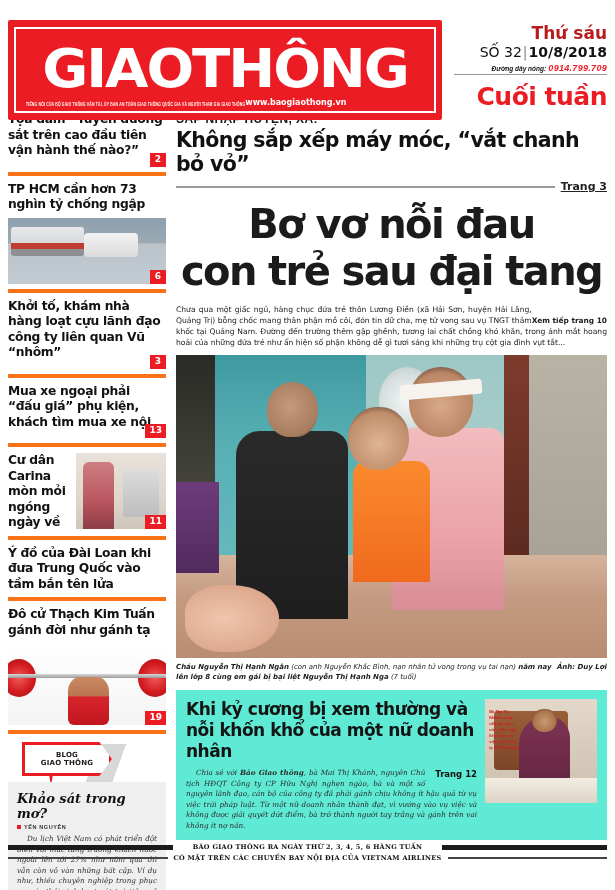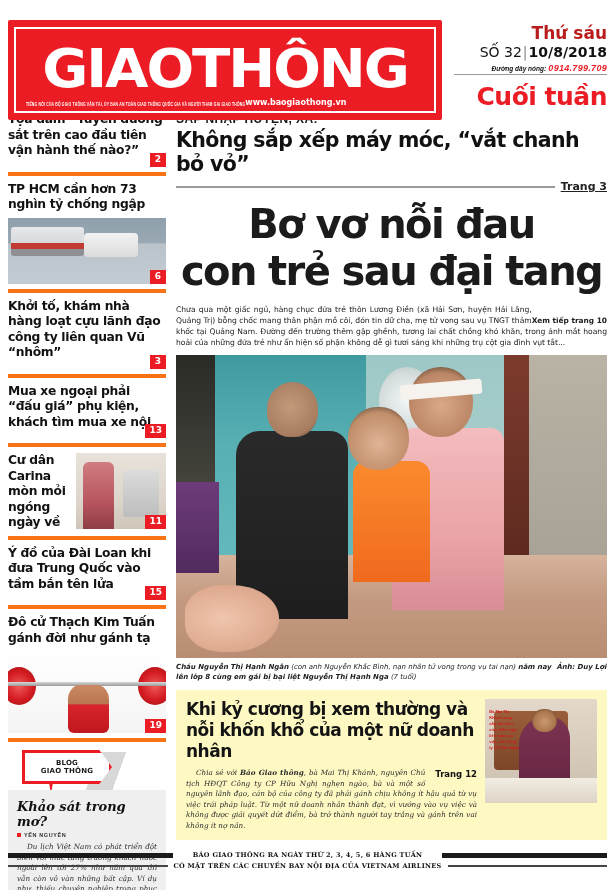--- a/index.html
+++ b/index.html
@@ -446,21 +446,21 @@
     line-height: 10px;
     color: #1d1d1d;
     margin-top: 4px;
     font-style: italic;
   }
   .caption b { font-style: italic; font-weight: bold; }
   .caption .credit { float: right; font-style: italic; font-weight: bold; }
 
   
   .feature {
-    background: #fef9c3;
+    background: #5eead4;
     margin-top: 8px;
     padding: 9px 10px 8px 10px;
     display: flex;
     gap: 8px;
     box-sizing: border-box;
   }
   .feature-text { flex: 1; }
   .feature-title {
     font-family: "DejaVu Sans", sans-serif;
     font-size: 17px;
@@ -505,21 +505,21 @@
     background: linear-gradient(#f2ece2, #ddd4c6); }
   .fp-label {
     position:absolute; left:2%; top:8%; width:30%; height:56%;
     font-size: 4px; line-height: 6px; color: #d01c1c; font-weight: bold;
     padding: 2px; box-sizing: border-box; overflow: hidden;
   }
 
   
   .footer {
     position: absolute;
-    left: 8px; right: 8px; bottom: 20px;
+    left: 8px; right: 8px; bottom: 28px;
   }
   .footer-row1 { display: flex; align-items: center; gap: 6px; }
   .f-bar { height: 5px; background: #1b1b1b; flex: 0 0 165px; }
   .f-text1 {
     flex: 1; text-align: center;
     font-family: "DejaVu Serif", serif;
     font-size: 6.5px; font-weight: bold; letter-spacing: 0.3px; color: #111;
     white-space: nowrap;
   }
   .footer-row2 { display: flex; align-items: center; gap: 6px; margin-top: 3px; }
@@ -596,23 +596,20 @@
           <div class="t-txt teaser-title">Cư dân Carina mòn mỏi ngóng ngày về</div>
           <div class="t-img">
             <div class="ph ph-carina"></div>
             <span class="pgbadge badge-on-photo">11</span>
           </div>
         </div>
       </div>
 
       <div class="teaser">
         <div class="teaser-title">Ý đồ của Đài Loan khi đưa Trung Quốc vào tầm bắn tên lửa</div>
-        <div class="badge-row">
-          <span class="pgbadge">15</span>
-        </div>
       </div>
 
       <div class="teaser">
         <div class="teaser-title">Đô cử Thạch Kim Tuấn gánh đời như gánh tạ</div>
         <div class="teaser-photo" style="height:82px">
           <div class="ph ph-lifter">
             <div class="plate-l"></div>
               <div class="plate-r"></div>
             <div class="bar"></div>
               <div class="body"></div>

